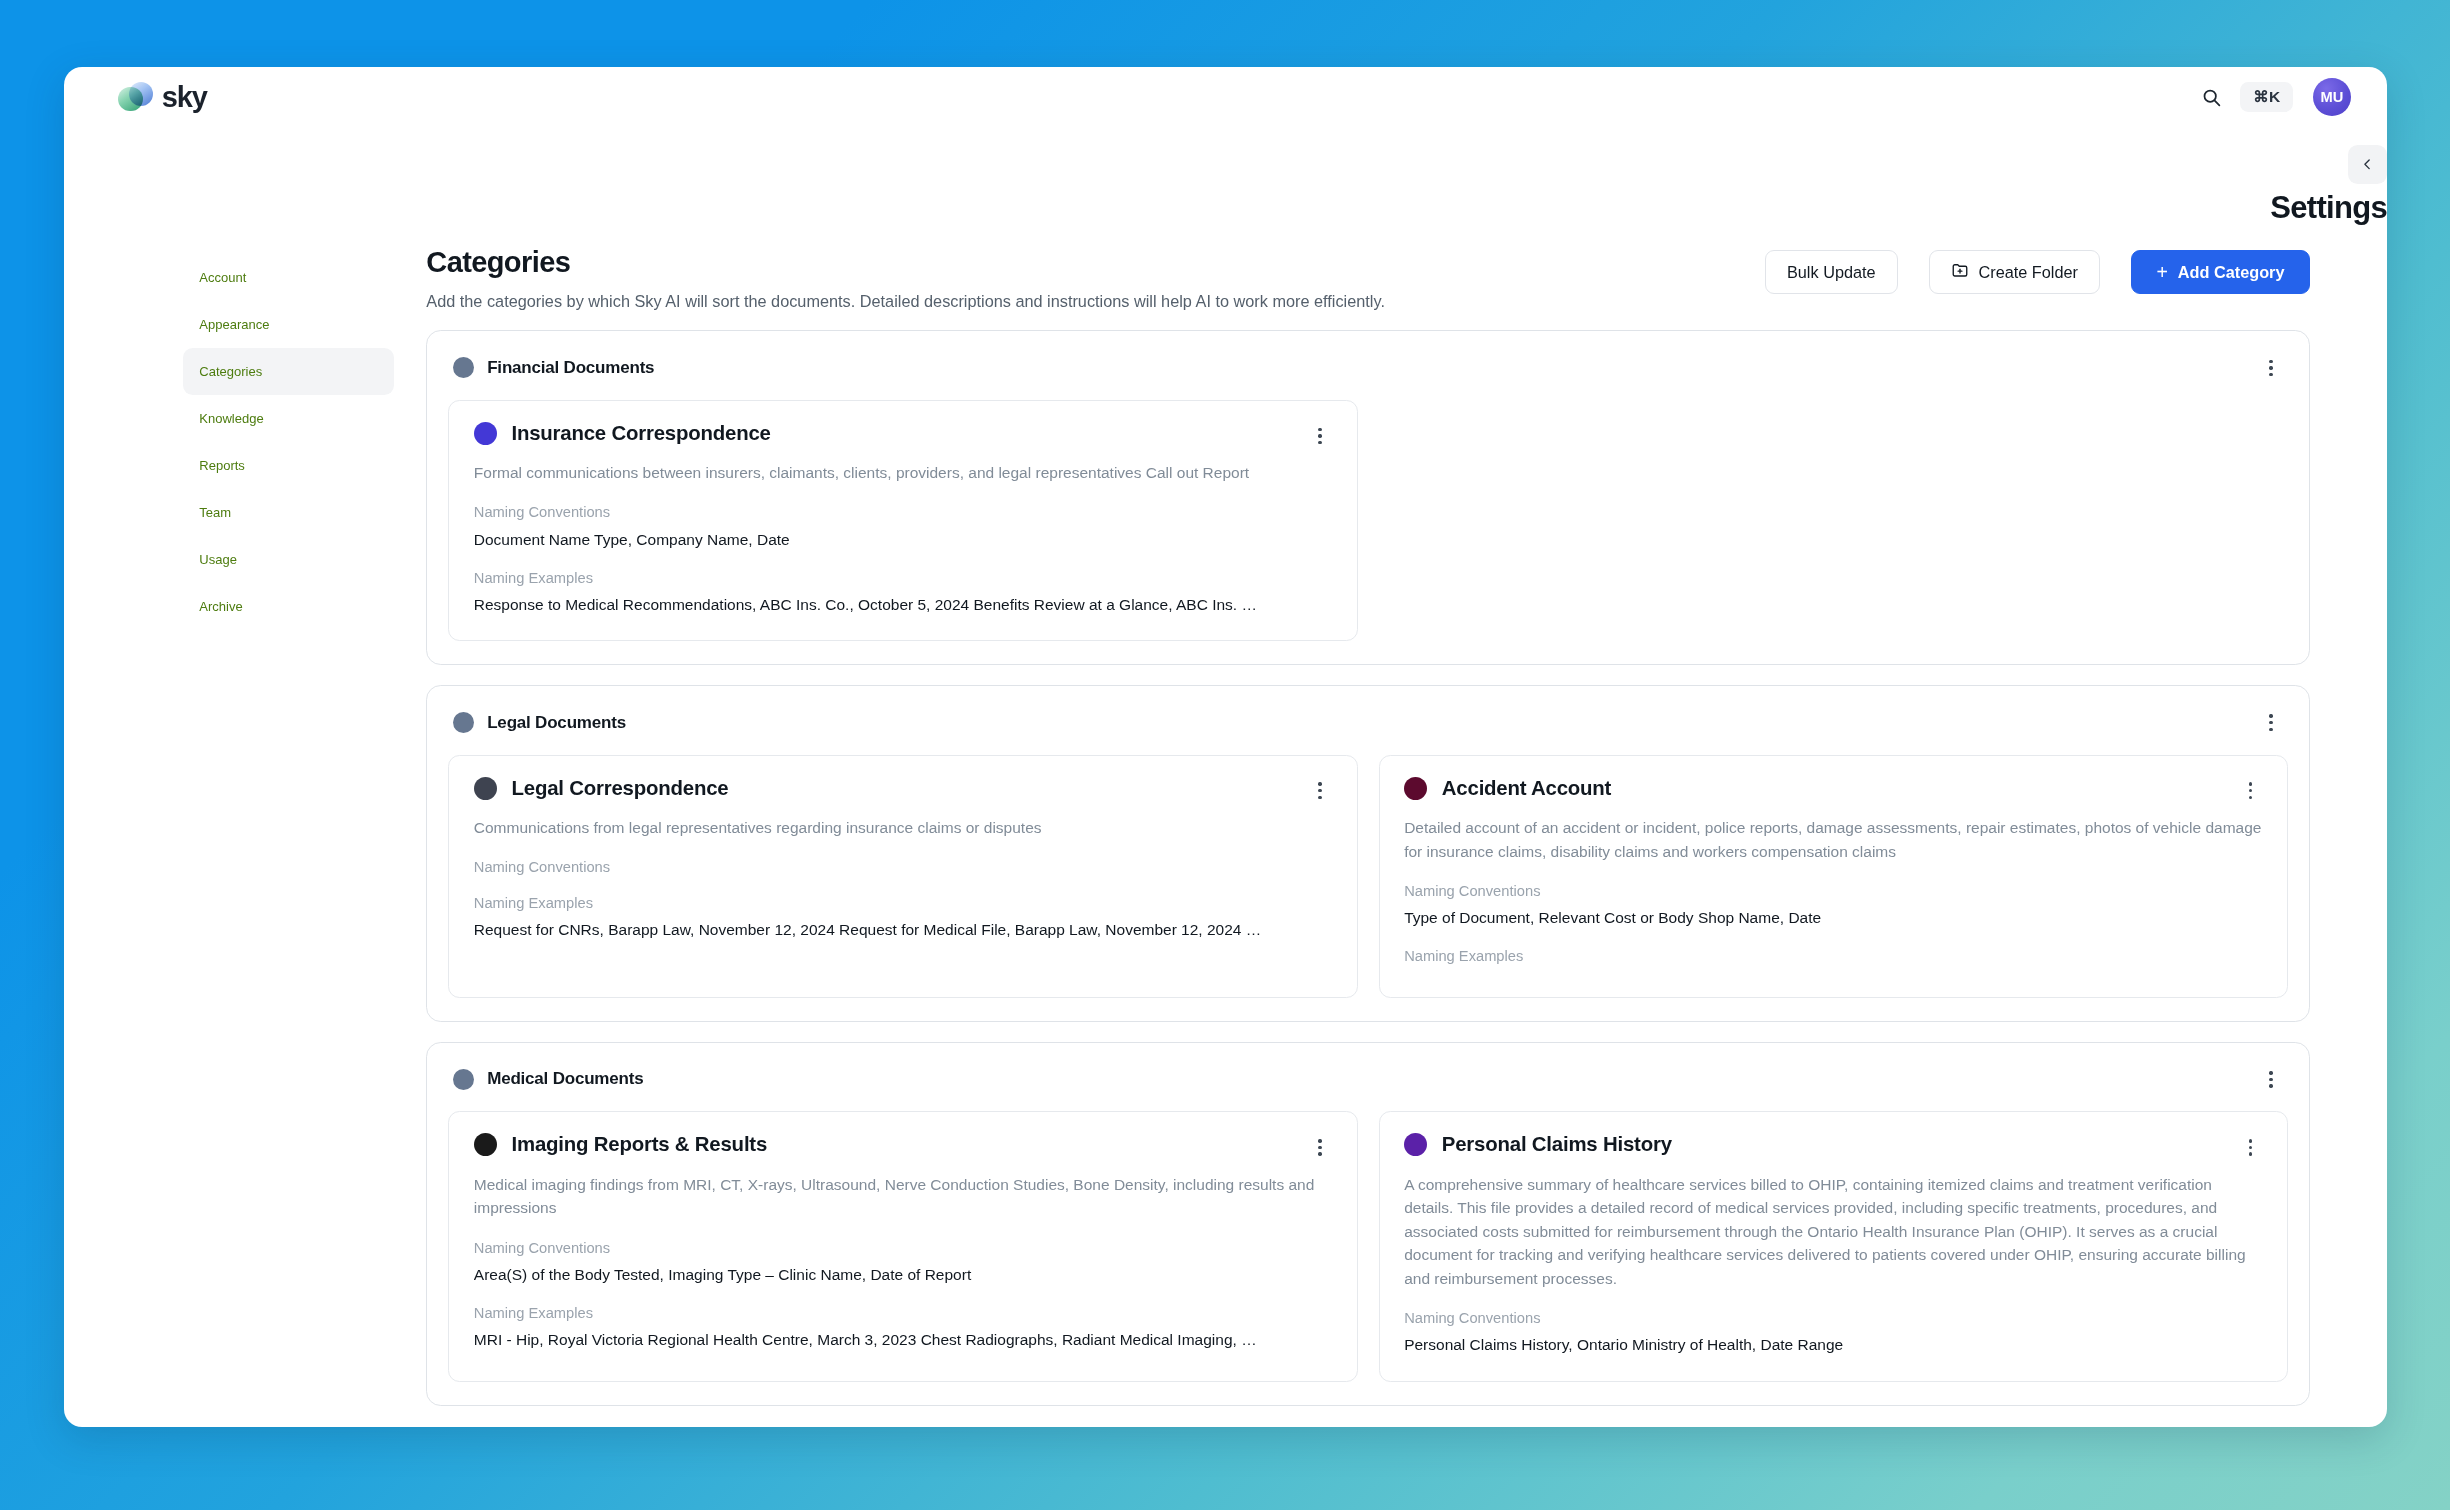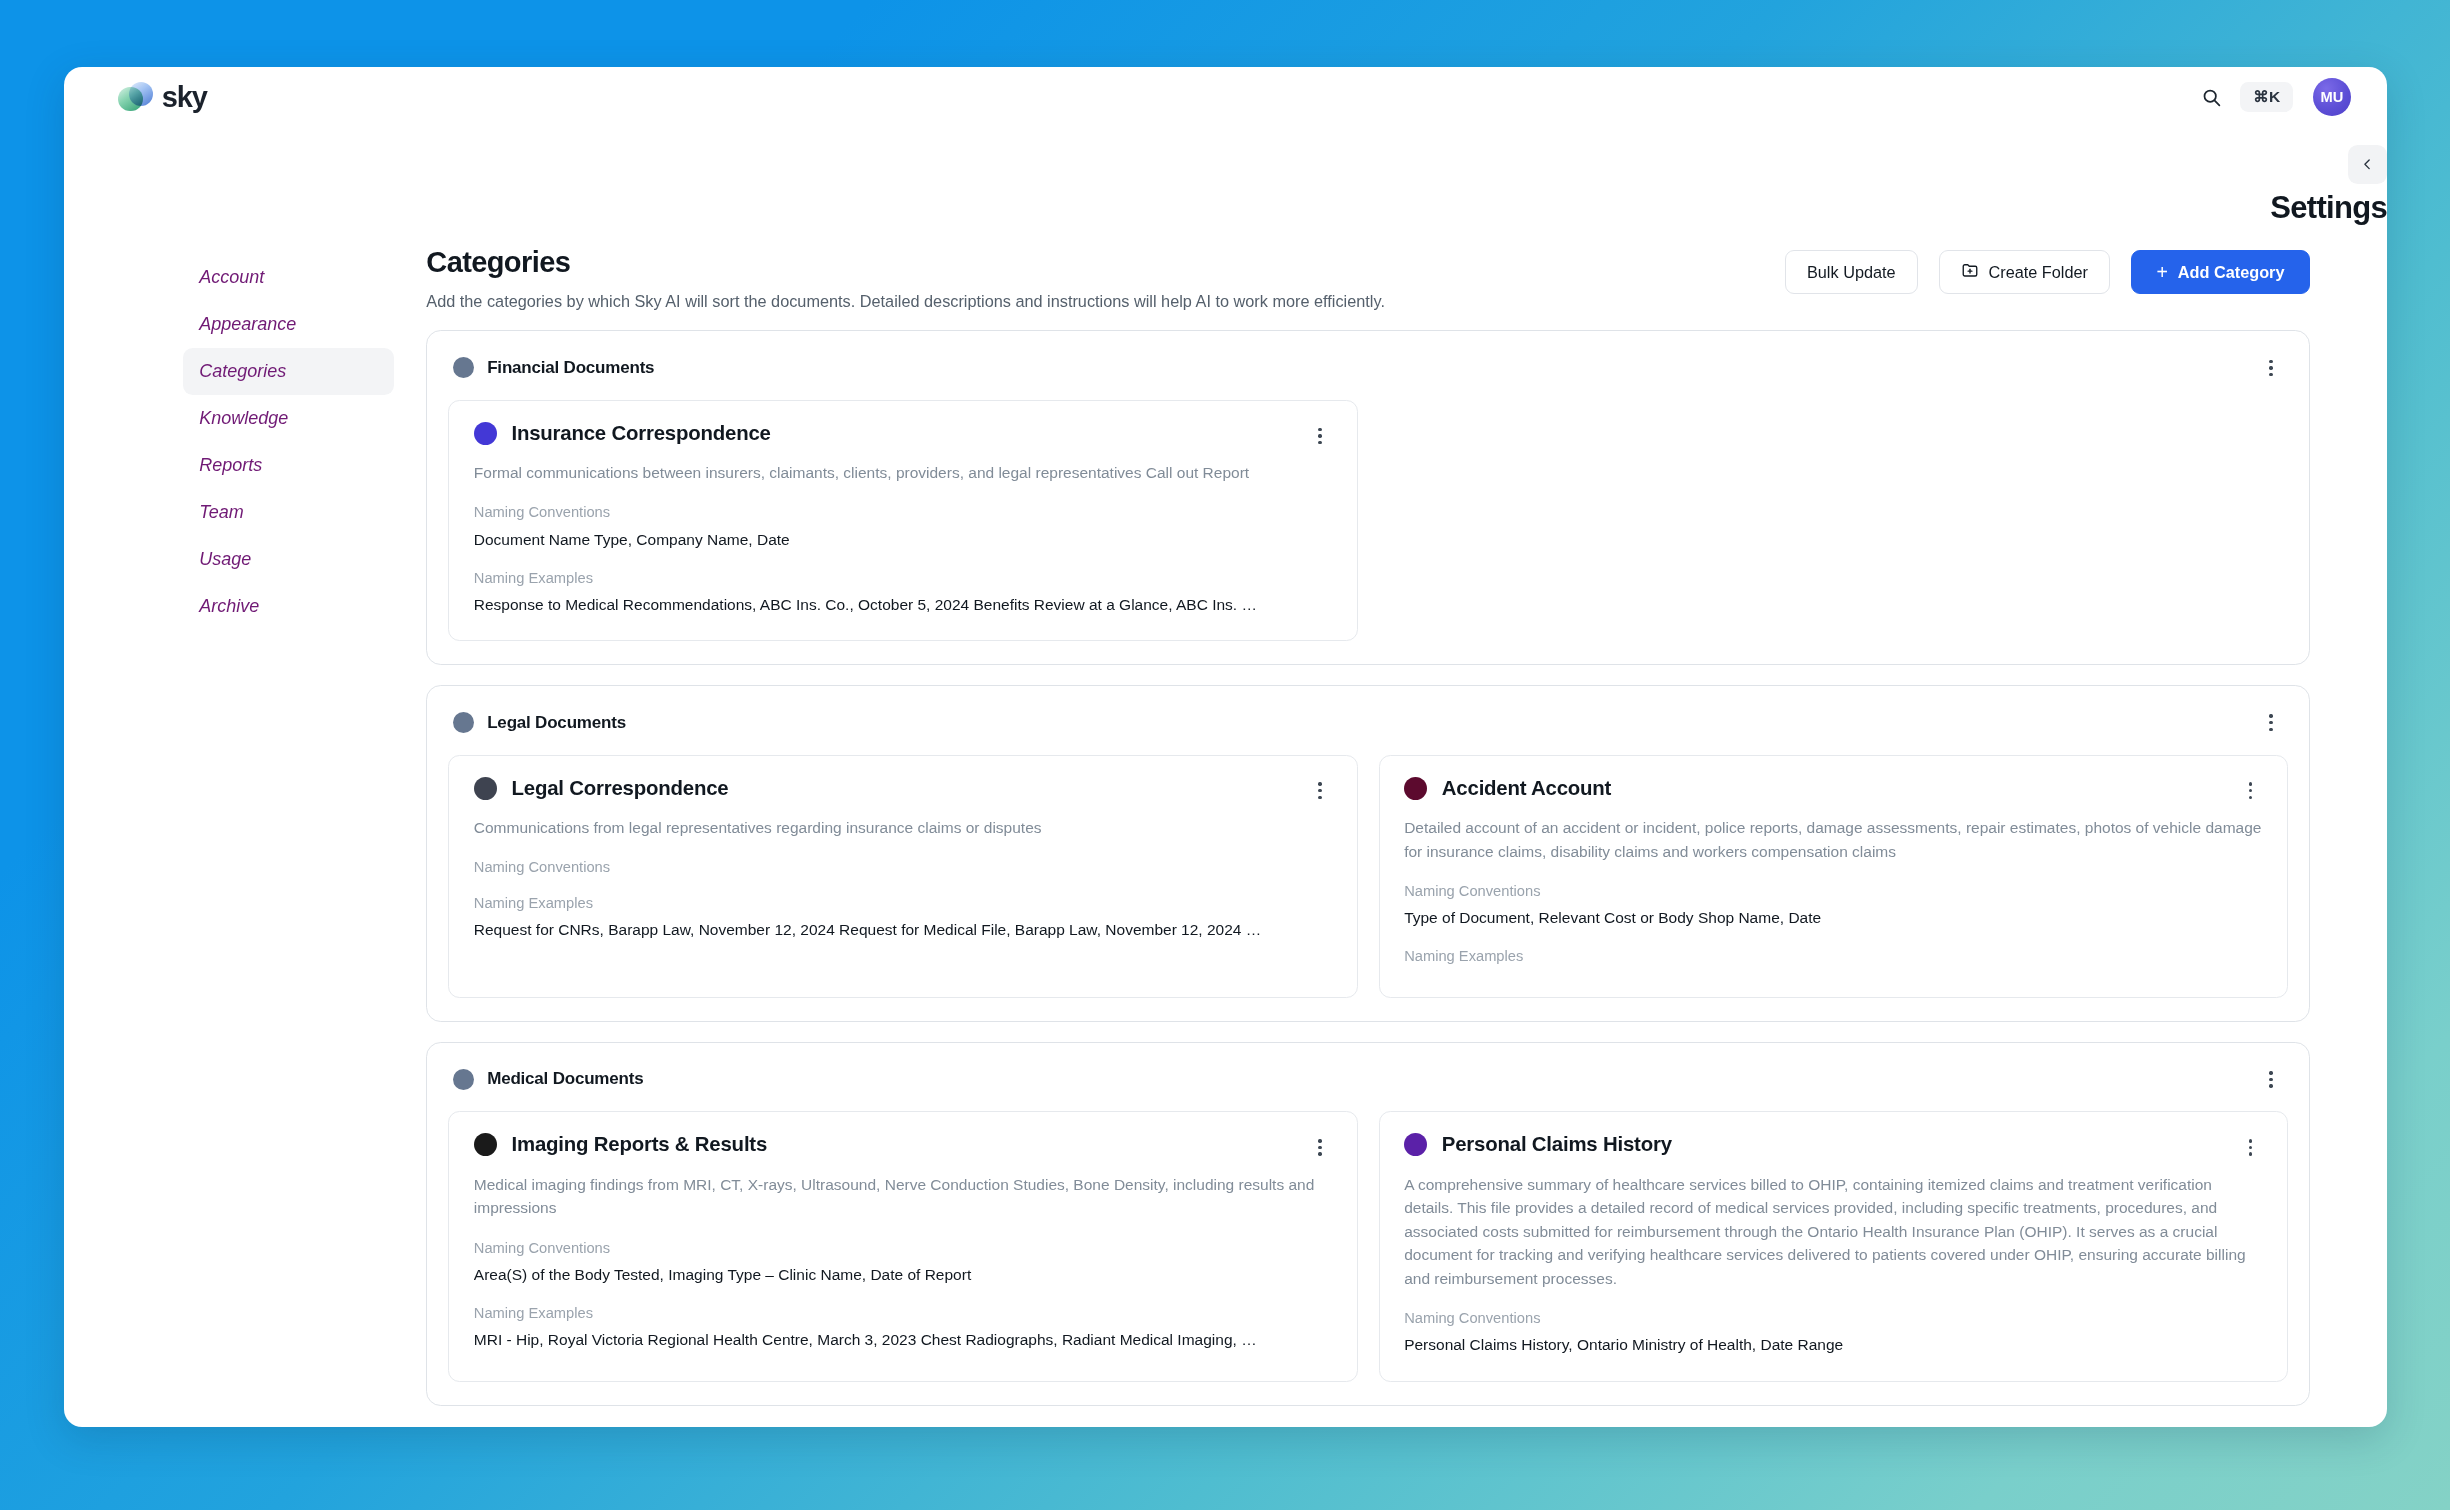--- a/index.html
+++ b/index.html
@@ -153,24 +153,23 @@
     padding-top: 8.2px;
   }
 
   .nav-item {
     height: 47px;
     display: flex;
     align-items: center;
     padding: 0 16.3px;
     margin-right: 29px;
     border-radius: 9.8px;
-    font-size: 18px;
-    color: #701a75;
+    font-size: 13px;
+    color: #4d7c0f;
     font-weight: normal;
-    font-style: italic;
   }
   .nav-item.active {
     background: #f3f4f6;
   }
 
   
   .content {
     flex: 1;
     padding-right: 77px;
     padding-left: 3.3px;
@@ -193,21 +192,21 @@
 
   .content-sub {
     font-size: 16.3px;
     color: #55606c;
     line-height: 1.35;
   }
 
   .head-actions {
     display: flex;
     align-items: flex-start;
-    gap: 21px;
+    gap: 31px;
     padding-top: 4.9px;
     flex: 0 0 auto;
   }
 
   .btn {
     height: 44px;
     border-radius: 9px;
     display: inline-flex;
     align-items: center;
     gap: 9.8px;

